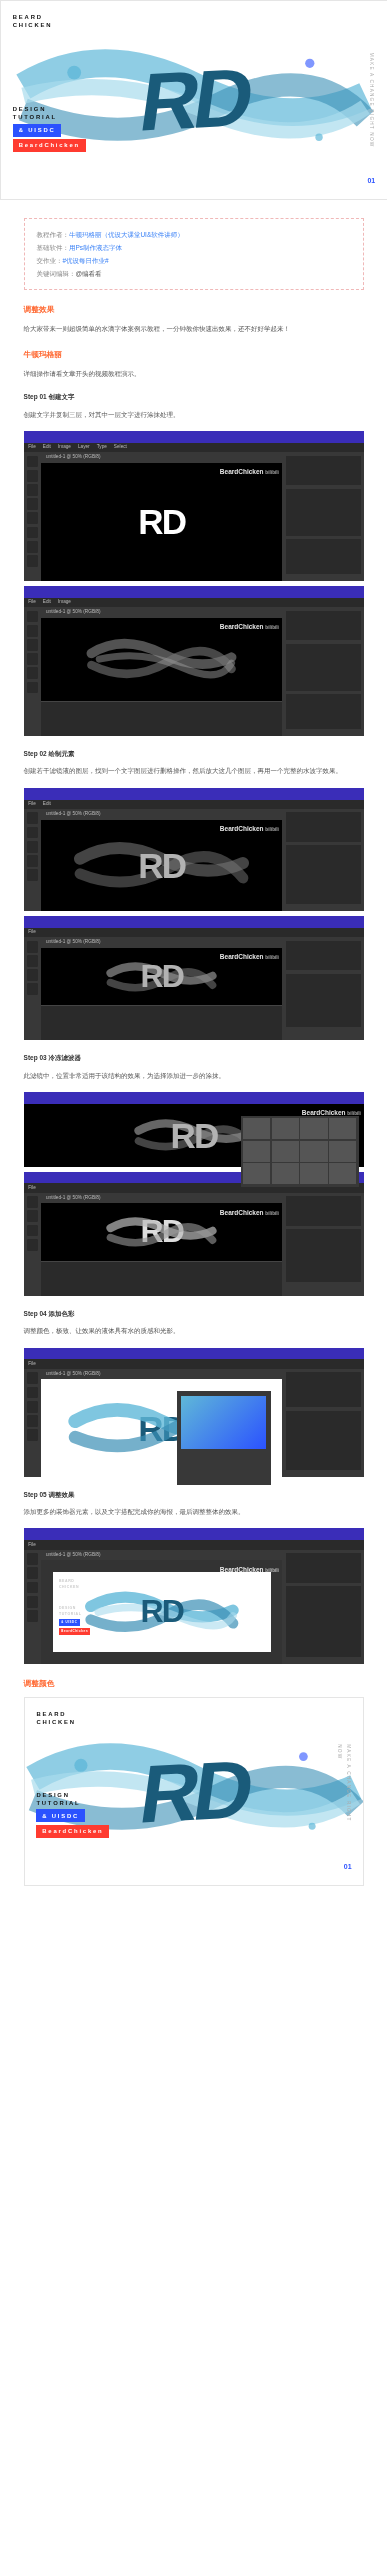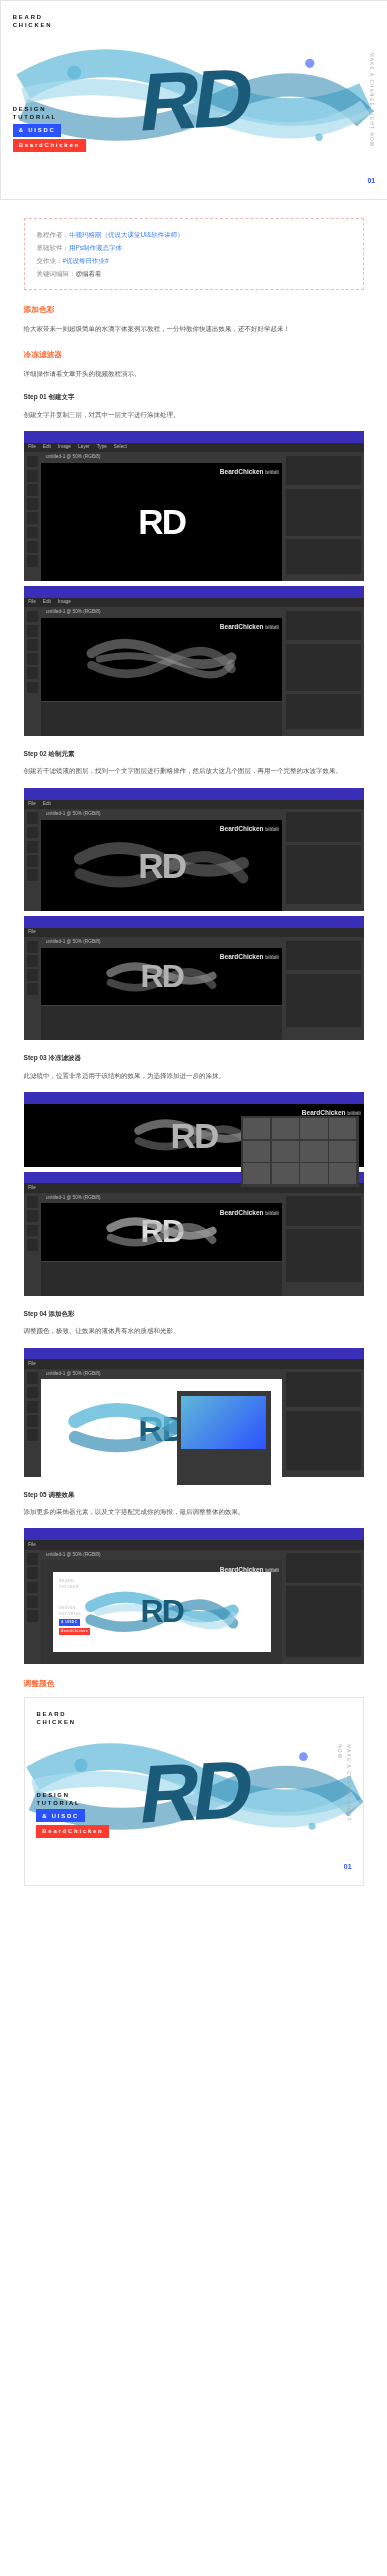--- a/index.html
+++ b/index.html
@@ -77,24 +77,24 @@
 
 <div class="page">
 
   <div class="meta-box">
     <div class="meta-row"><span class="k">教程作者：</span><span class="v-link">牛顿玛格丽（优设大课堂UI&amp;软件讲师）</span></div>
     <div class="meta-row"><span class="k">基础软件：</span><span class="v-link">用Ps制作液态字体</span></div>
     <div class="meta-row"><span class="k">交作业：</span><span class="v-link">#优设每日作业#</span></div>
     <div class="meta-row"><span class="k">关键词编辑：</span><span>@编看看</span></div>
   </div>
 
-  <div class="sec-title">添加色彩</div>
+  <div class="sec-title">调整效果</div>
   <div class="body-text">给大家带来一则超级简单的水滴字体案例示教程，一分钟教你快速出效果，还不好好学起来！</div>
 
-  <div class="sec-title">冷冻滤波器</div>
+  <div class="sec-title">牛顿玛格丽</div>
   <div class="body-text">详细操作请看文章开头的视频教程演示。</div>
 
   <div class="step-title">Step 01 创建文字</div>
   <div class="body-text">创建文字并复制三层，对其中一层文字进行涂抹处理。</div>
 
   <div class="ps">
     <div class="ps-top"></div>
     <div class="ps-menu">
         <span>File</span>
         <span>Edit</span>

